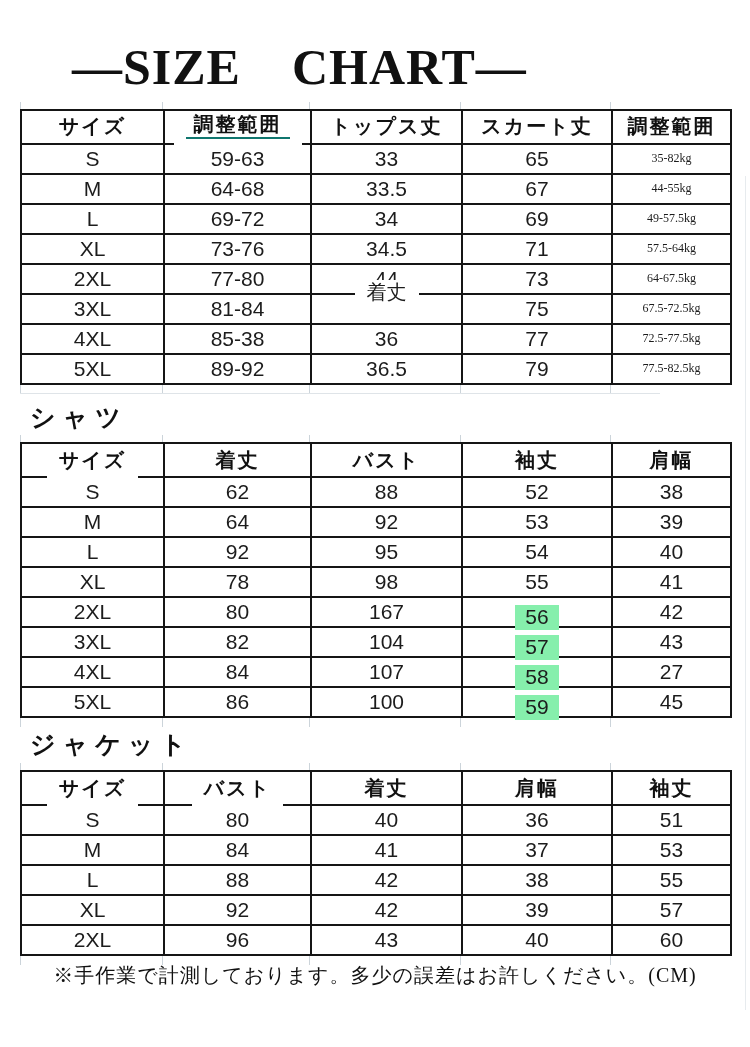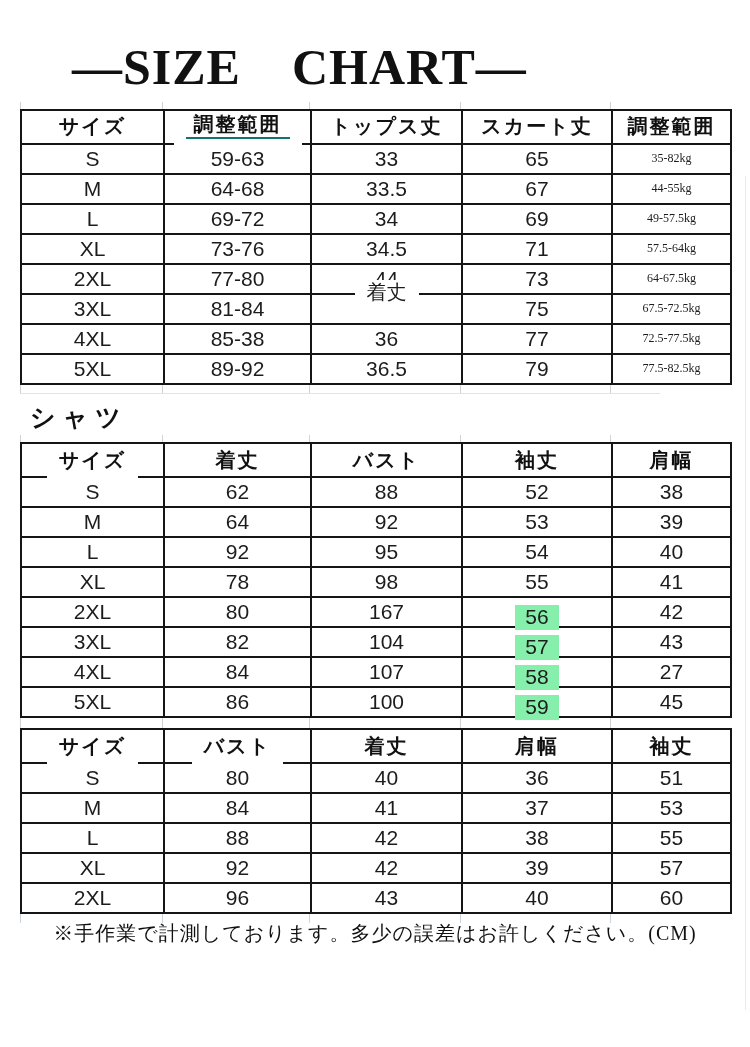--- a/index.html
+++ b/index.html
@@ -230,20 +230,21 @@
             <td><span class="shifted">59</span></td>
             <td><span>45</span></td>
           </tr>
         </tbody>
       </table>
     <div class="guides g-bottom"></div>
   </div>
 </section>
 
 <section class="sec sec3">
+  <h2 class="sec-label">ジャケット</h2>
   <div class="twrap">
     <div class="guides g-top"></div>
     <table>
         <colgroup>
           <col style="width: 143px;">
           <col style="width: 147px;">
           <col style="width: 151px;">
           <col style="width: 150px;">
           <col style="width: 119px;">
         </colgroup>

